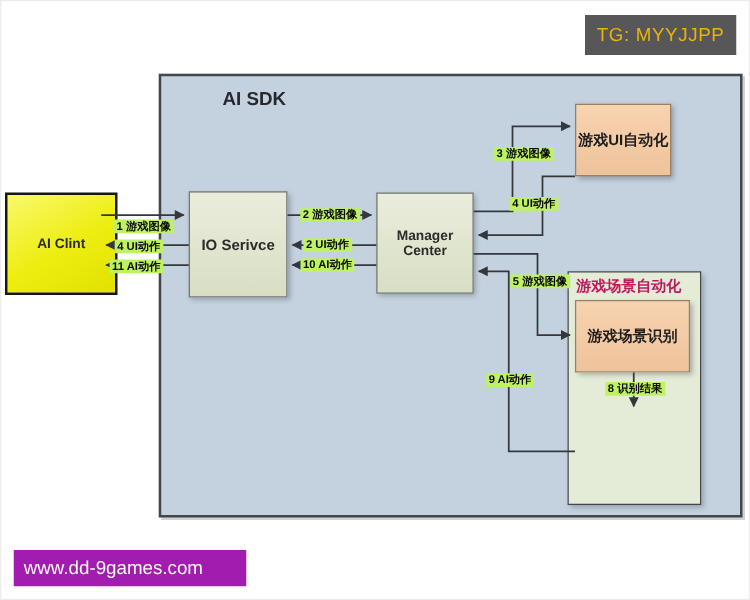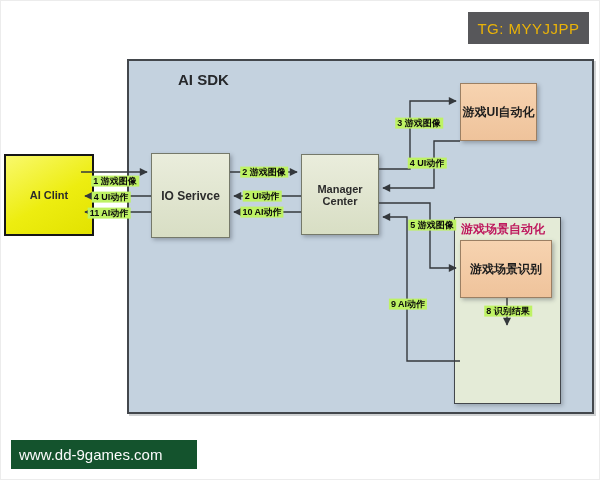--- a/index.html
+++ b/index.html
@@ -9,21 +9,21 @@
     border:1px solid #ececec;box-sizing:border-box;
   }
   
   .tg-badge{
     position:absolute;left:467px;top:11px;width:121px;height:32px;
     background:#57575a;color:#eab308;font-size:15px;
     display:flex;align-items:center;justify-content:center;letter-spacing:.5px;text-align:right;
   }
   .site-bar{
     position:absolute;left:10px;top:439px;width:186px;height:29px;
-    background:#14532d;color:#fbfbfb;font-size:15px;
+    background:#a21caf;color:#fbfbfb;font-size:15px;
     display:flex;align-items:center;padding-left:8px;box-sizing:border-box;
   }
   
   .sdk{
     position:absolute;left:126px;top:58px;width:467px;height:355px;
     background:#c4d2df;border:2px solid #43474c;box-sizing:border-box;
     box-shadow:2px 2px 0 rgba(120,125,130,.35);
   }
   .sdk-title{
     position:absolute;left:14px;top:10px;font-size:15px;font-weight:bold;color:#26282b;margin-left:35px;

